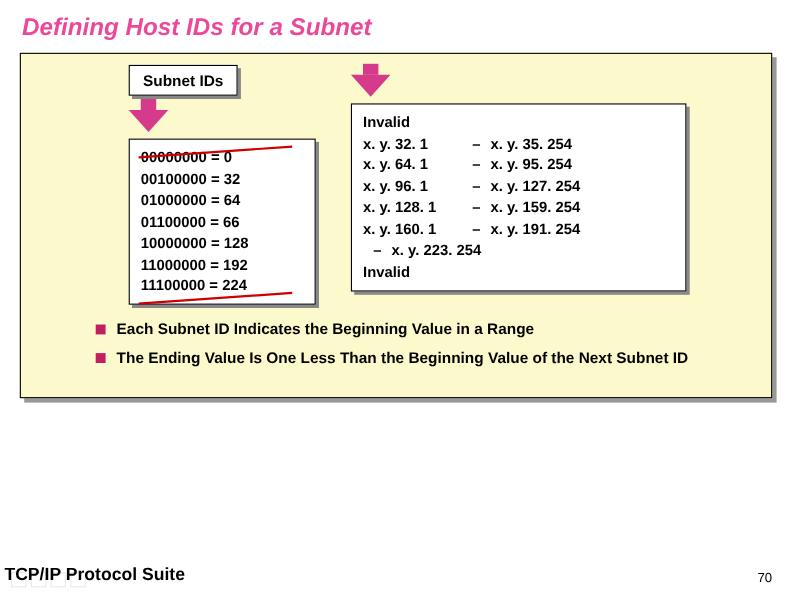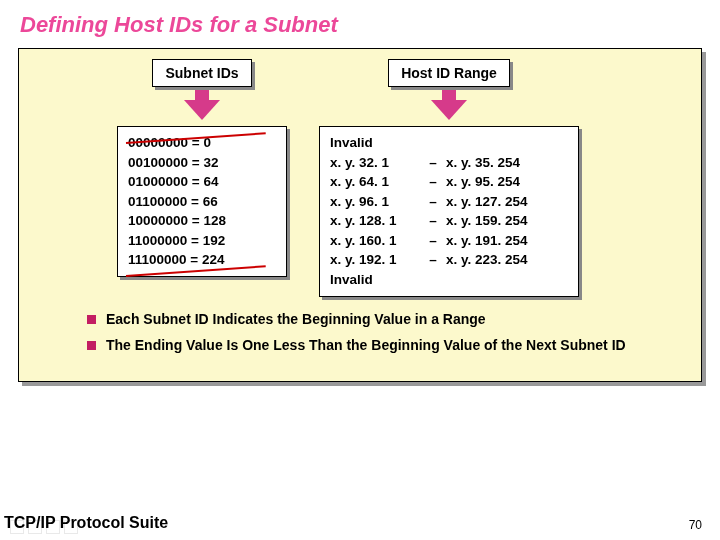--- a/index.html
+++ b/index.html
@@ -28,21 +28,21 @@
   }
   .col-row {
     display: flex;
     gap: 32px;
     justify-content: flex-start;
     padding-left: 70px;
   }
   .col {
     display: flex;
     flex-direction: column;
-    align-items: center;
+    align-items: flex-start;
   }
   .col-header {
     background: #fff;
     border: 1px solid #000;
     box-shadow: 3px 3px 0 #888;
     font-weight: bold;
     padding: 5px 12px;
     font-size: 14px;
     margin-bottom: 4px;
   }
@@ -63,21 +63,21 @@
     border: 1px solid #000;
     box-shadow: 3px 3px 0 #888;
     padding: 6px 10px;
     font-size: 13.5px;
     font-weight: bold;
     font-family: Arial, sans-serif;
     line-height: 1.45;
     position: relative;
   }
   .box-subnet { width: 170px; }
-  .box-range { width: 260px; }
+  .box-range { width: 305px; }
   .line { white-space: pre; }
   .strike {
     position: absolute;
     height: 1.5px;
     background: #c00;
     transform-origin: left center;
   }
   .bullets {
     margin-top: 14px;
     padding-left: 40px;
@@ -143,33 +143,32 @@
           <div class="line">01000000 = 64</div>
           <div class="line">01100000 = 66</div>
           <div class="line">10000000 = 128</div>
           <div class="line">11000000 = 192</div>
           <div class="line">11100000 = 224</div>
           <div class="strike" style="left: 8px; width: 140px; top: 148px; transform: rotate(-4deg);"></div>
         </div>
     </div>
 
     <div class="col">
-      <div class="col-header">Host ID Range</div>
       <div class="arrow-wrap">
         <div class="arrow-stem"></div>
           <div class="arrow-down"></div>
       </div>
       <div class="data-box box-range" id="range-box">
           <div class="range-row line"><div class="range-left">Invalid</div><div class="range-dash"></div><div class="range-right"></div></div>
           <div class="range-row line"><div class="range-left">x. y. 32. 1</div><div class="range-dash">–</div><div class="range-right">x. y. 35. 254</div></div>
           <div class="range-row line"><div class="range-left">x. y. 64. 1</div><div class="range-dash">–</div><div class="range-right">x. y. 95. 254</div></div>
           <div class="range-row line"><div class="range-left">x. y. 96. 1</div><div class="range-dash">–</div><div class="range-right">x. y. 127. 254</div></div>
           <div class="range-row line"><div class="range-left">x. y. 128. 1</div><div class="range-dash">–</div><div class="range-right">x. y. 159. 254</div></div>
           <div class="range-row line"><div class="range-left">x. y. 160. 1</div><div class="range-dash">–</div><div class="range-right">x. y. 191. 254</div></div>
-          <div class="range-row line"><div class="range-left">x. y. 192. 1</div><div class="range-dash">–</div><div class="range-right">x. y. 223. 254</div></div>
+          <div class="range-row line"><div class="range-dash">–</div><div class="range-right">x. y. 223. 254</div></div>
           <div class="range-row line"><div class="range-left">Invalid</div><div class="range-dash"></div><div class="range-right"></div></div>
         </div>
     </div>
 
   </div>
 
   <div class="bullets">
     <div class="bullet-row">
       <div class="bullet-sq"></div>
       <div>Each Subnet ID Indicates the Beginning Value in a Range</div>

